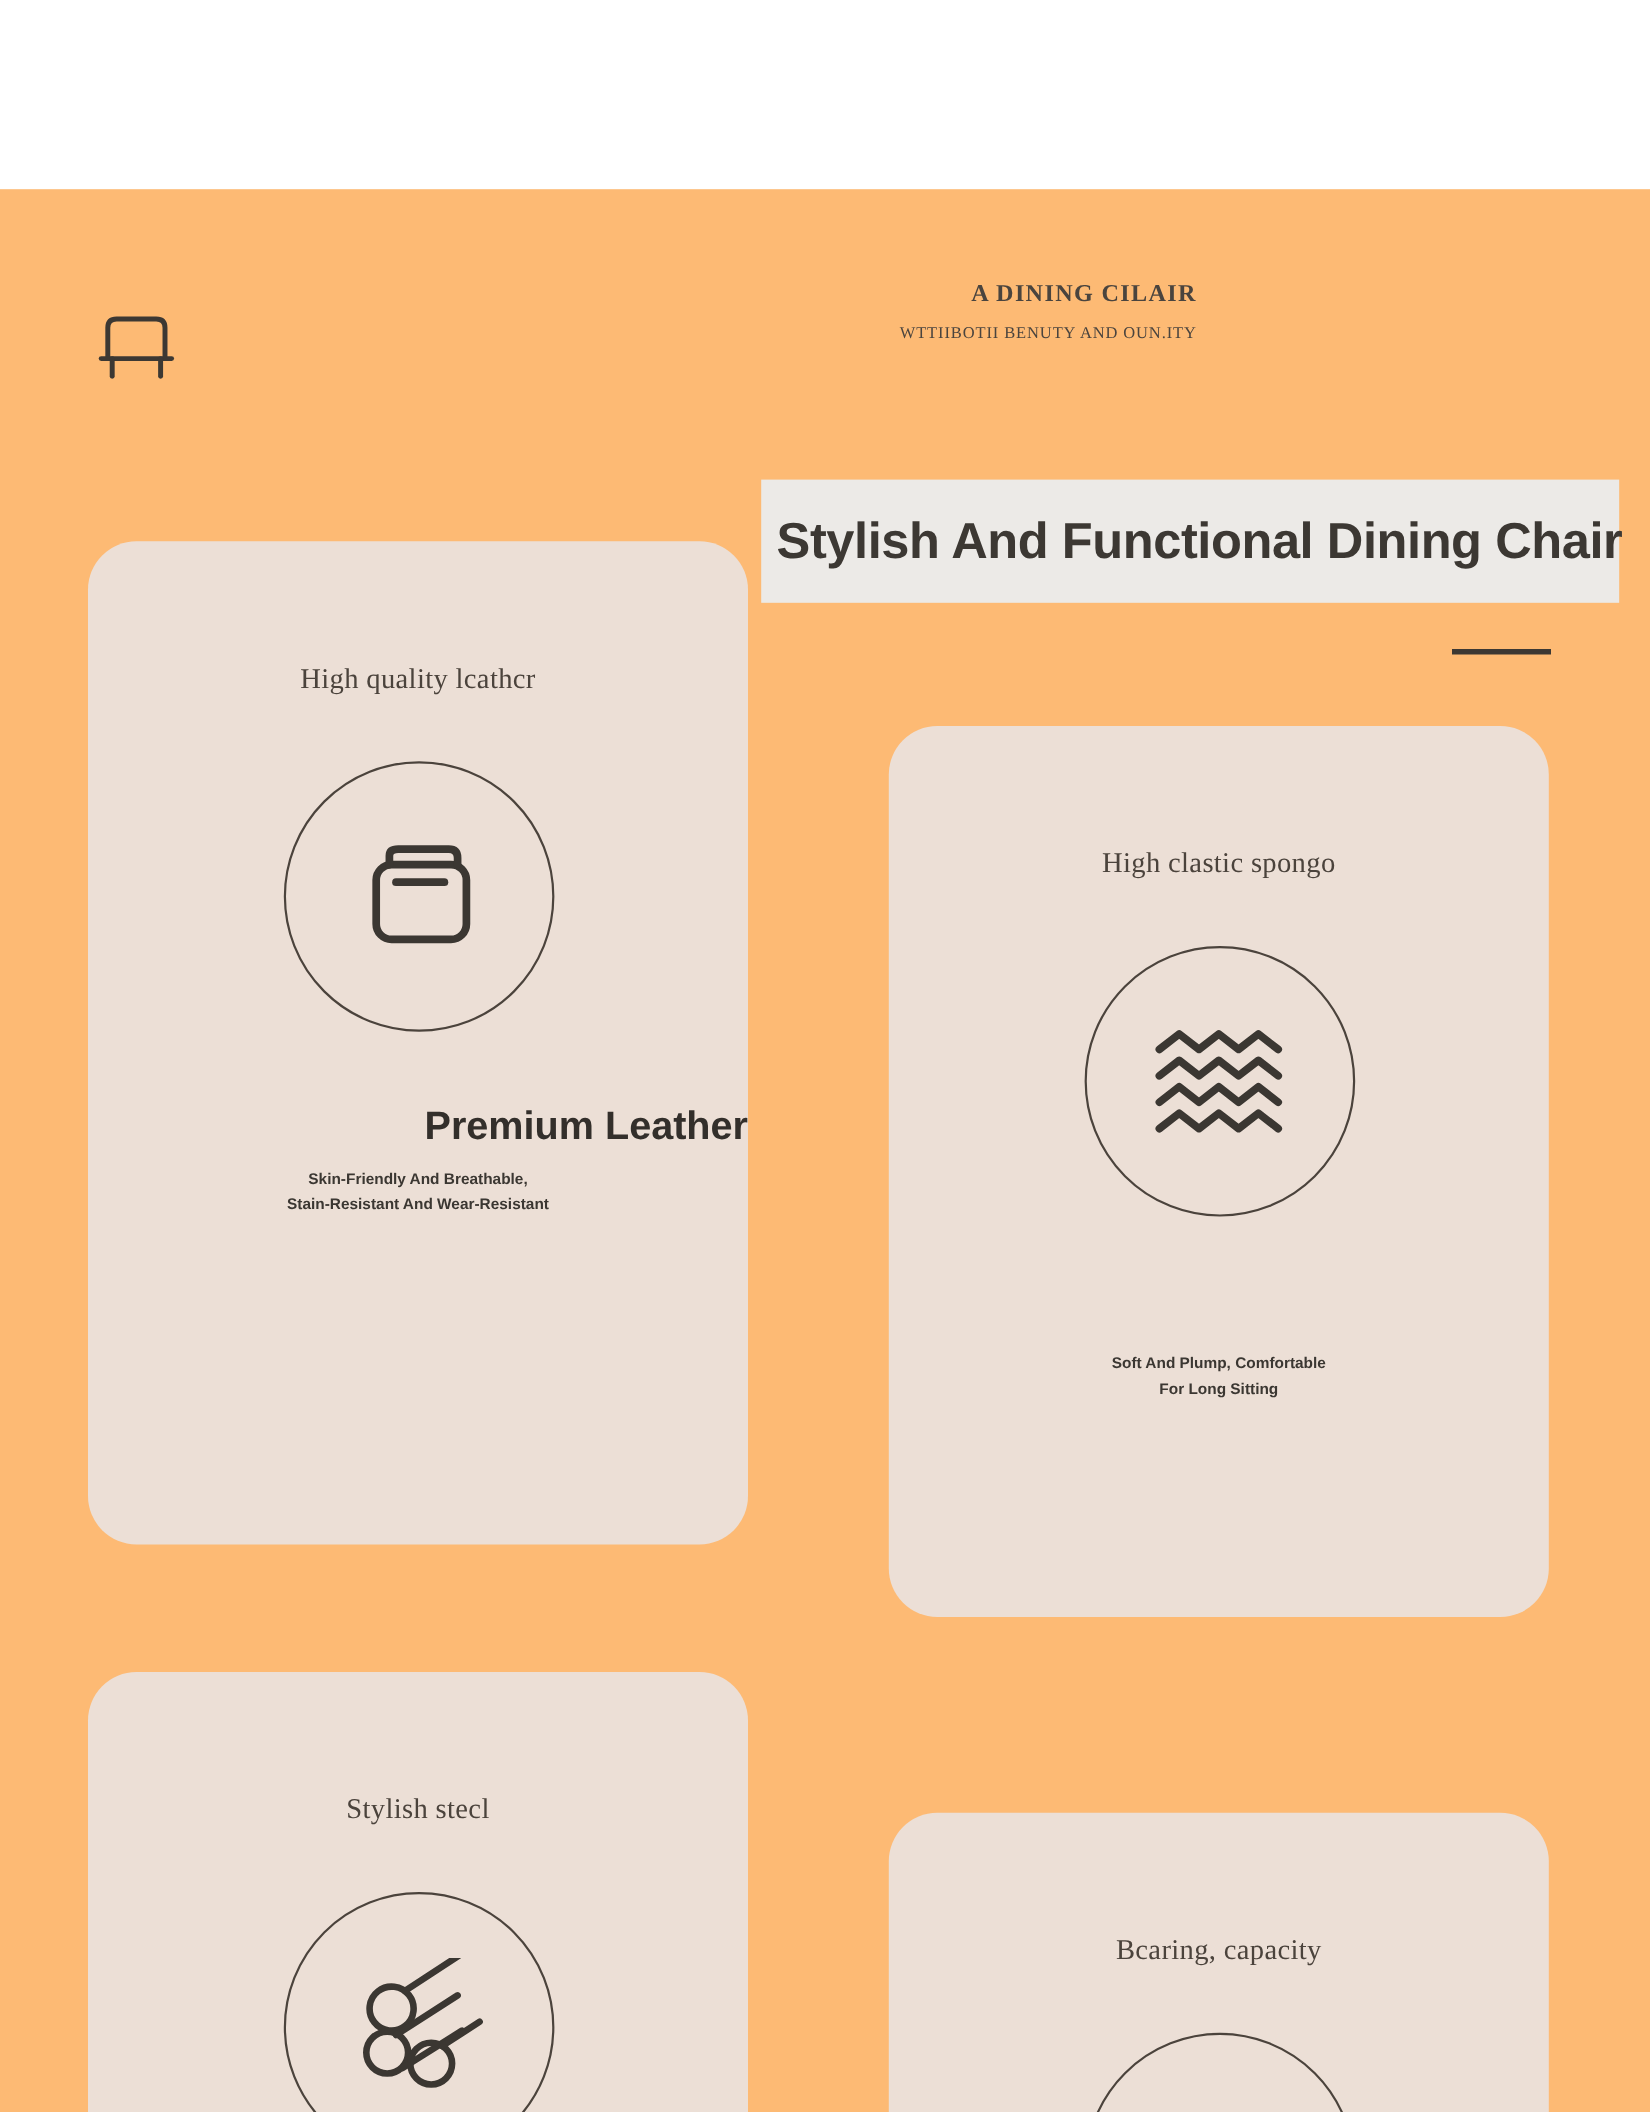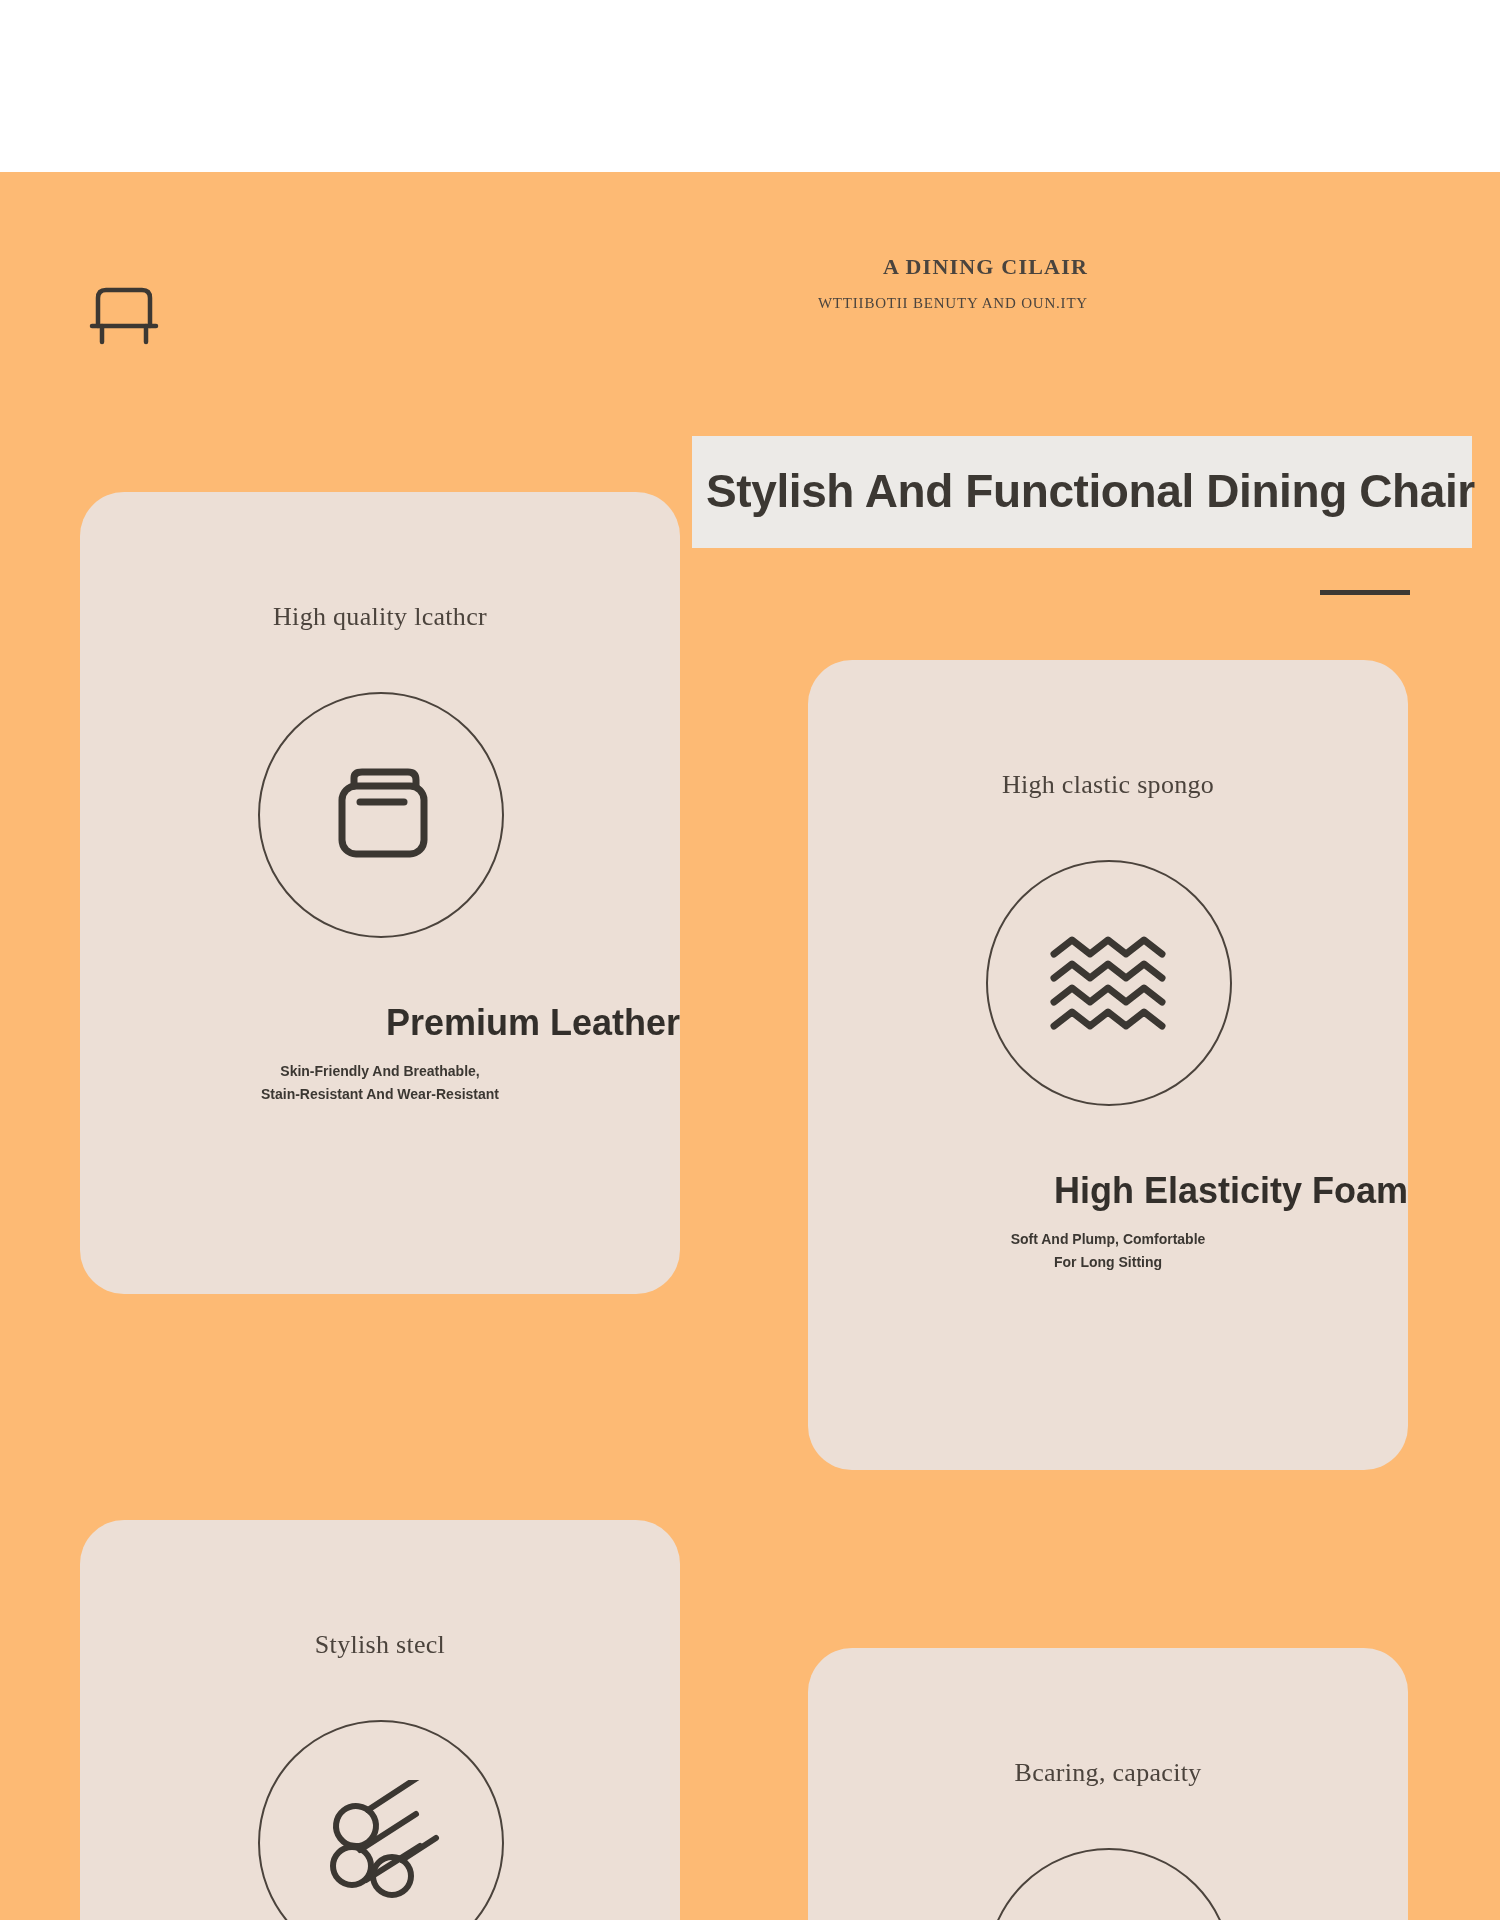--- a/index.html
+++ b/index.html
@@ -158,21 +158,21 @@
 
     <div class="brand-text">
       <div class="brand-line1">A DINING CILAIR</div>
       <div class="brand-line2">WTTIIBOTII BENUTY AND OUN.ITY</div>
     </div>
 
     <div class="title-band"></div>
     <div class="title">Stylish And Functional Dining Chair</div>
     <div class="title-rule"></div>
 
-    <div class="card" style="top:320px; left:80px; width:600px; height:802px;">
+    <div class="card" style="top:320px; left:80px; width:600px; height:912px;">
       <div class="card-label" style="top:110px;">High quality lcathcr</div>
       <div class="card-circle" style="top:200px; left:178px; width:246px; height:246px;">
         <svg class="icon-svg" style="position:absolute; top:70px; left:70px;" width="106" height="106" viewBox="0 0 106 106" fill="none" stroke="#3b3732" stroke-width="7" stroke-linecap="round" stroke-linejoin="round">
           <rect x="12" y="22" width="82" height="68" rx="14"></rect>
           <path d="M24 22 V14 Q24 8 32 8 H78 Q86 8 86 16 V22"></path>
           <path d="M30 38 H74"></path>
         </svg>
       </div>
       <div class="card-title" style="top:510px;">Premium Leather</div>
       <div class="card-desc" style="top:568px;">Skin-Friendly And Breathable,
@@ -182,21 +182,20 @@
     <div class="card" style="top:448px; left:808px; width:600px; height:810px;margin-top:40px;">
       <div class="card-label" style="top:110px;">High clastic spongo</div>
       <div class="card-circle" style="top:200px; left:178px; width:246px; height:246px;">
         <svg class="icon-svg" style="position:absolute; top:74px; left:58px;" width="130" height="100" viewBox="0 0 130 100" fill="none" stroke="#3b3732" stroke-width="7" stroke-linecap="round" stroke-linejoin="round">
           <path d="M8 18 L26 4 L44 18 L62 4 L80 18 L98 4 L116 18"></path>
           <path d="M8 42 L26 28 L44 42 L62 28 L80 42 L98 28 L116 42"></path>
           <path d="M8 66 L26 52 L44 66 L62 52 L80 66 L98 52 L116 66"></path>
           <path d="M8 90 L26 76 L44 90 L62 76 L80 90 L98 76 L116 90"></path>
         </svg>
       </div>
-      <div class="card-title" style="top:510px;">High Elasticity Foam</div>
       <div class="card-desc" style="top:568px;">Soft And Plump, Comfortable
 For Long Sitting</div>
     </div>
 
     <div class="card" style="top:1348px; left:80px; width:600px; height:810px;">
       <div class="card-label" style="top:110px;">Stylish stecl</div>
       <div class="card-circle" style="top:200px; left:178px; width:246px; height:246px;">
         <svg class="icon-svg" style="position:absolute; top:58px; left:56px;" width="130" height="130" viewBox="0 0 130 130" fill="none" stroke="#3b3732" stroke-width="6" stroke-linecap="round" stroke-linejoin="round">
           <ellipse cx="40" cy="46" rx="20" ry="20" transform="rotate(-38 40 46)"></ellipse>
           <path d="M52 30 L104 -4"></path>

